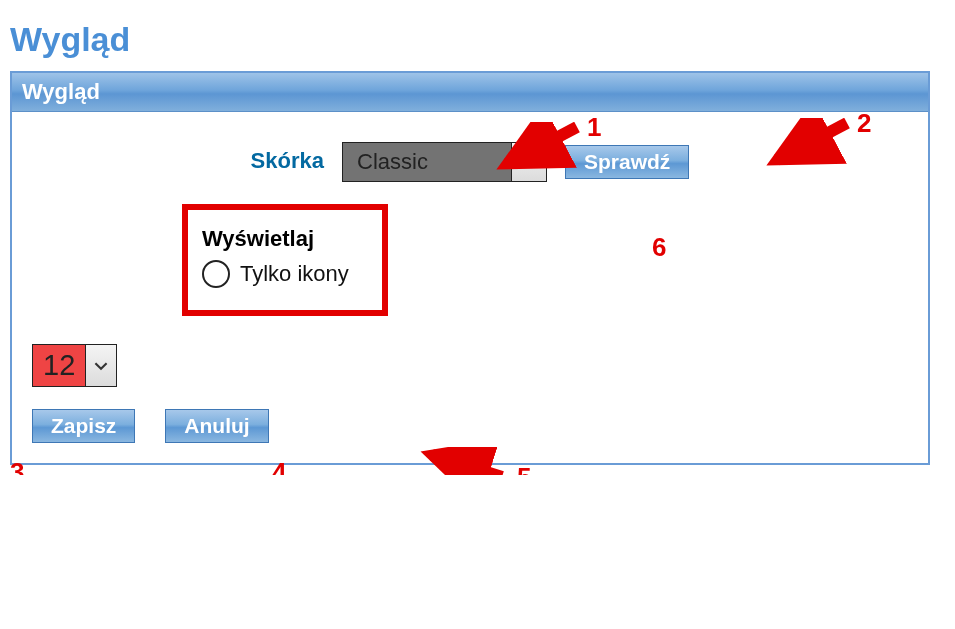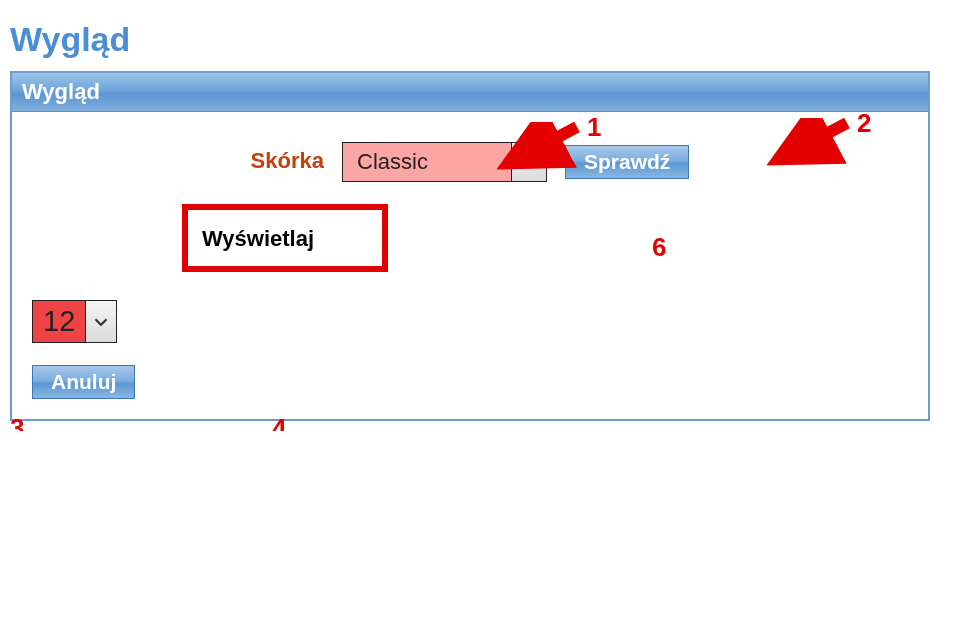--- a/index.html
+++ b/index.html
@@ -37,39 +37,39 @@
     display: flex;
     align-items: flex-start;
     margin-bottom: 22px;
   }
   .label-cell {
     width: 310px;
     text-align: right;
     padding-right: 18px;
     font-weight: bold;
     font-size: 22px;
-    color: #c2410c;
+    color: #0369a1;
     padding-top: 6px;
     box-sizing: border-box;
   }
   .field-cell {
     display: flex;
     align-items: center;
     gap: 18px;
   }
   
   .dropdown {
     display: inline-flex;
     border: 1px solid #222;
   }
   .dropdown .dd-value {
     padding: 6px 14px;
     font-size: 22px;
     min-width: 140px;
-    background: #fca5a5;
+    background: #737373;
     color: #222;
   }
   .dropdown.small .dd-value { min-width: 28px; padding: 4px 10px; font-size: 29px; background:#ef4444;}
   .dropdown .dd-arrow {
     width: 34px;
     display: flex;
     align-items: center;
     justify-content: center;
     background: linear-gradient(#f4f4f4,#dcdcdc);
     border-left: 1px solid #222;
@@ -161,40 +161,45 @@
         <div class="btn">Sprawdź</div>
       </div>
     </div>
 
     <div class="form-row" style="margin-bottom:28px;">
       <div style="flex:1; display:flex; justify-content:flex-start; margin-left:150px;">
         <div class="radio-group-box">
           <div style="display:flex;flex-direction:column;">
             <div style="width:150px; text-align:left; font-weight:bold; font-size:22px; padding-top:6px;">Wyświetlaj</div>
             <div>
+              <div class="radio-row">
+                <span class="radio"></span>
+                <span>Tylko ikony</span>
+              </div>
             </div>
           </div>
         </div>
       </div>
     </div>
 
     <div class="form-row">
       <div class="field-cell">
         <div class="dropdown small">
           <div class="dd-value">12</div>
           <div class="dd-arrow">
             <svg viewBox="0 0 10 10">
                 <path d="M1 3 L5 7 L9 3" fill="none" stroke="#333" stroke-width="1.5"></path>
               </svg>
           </div>
         </div>
       </div>
     </div>
 
     <div class="btn-row">
+      <div class="btn">Zapisz</div>
       <div class="btn">Anuluj</div>
     </div>
 
     <svg class="arrow" style="left:480px; top:10px; width:90px; height:50px;" viewBox="0 0 90 50">
       <defs>
           <marker id="ah1" markerWidth="6" markerHeight="6" refX="5" refY="3" orient="auto">
             <path d="M0,0 L6,3 L0,6 Z" fill="#e20000"></path>
           </marker>
         </defs>
       <line x1="85" y1="5" x2="15" y2="42" stroke="#e20000" stroke-width="12" marker-end="url(#ah1)"></line>

